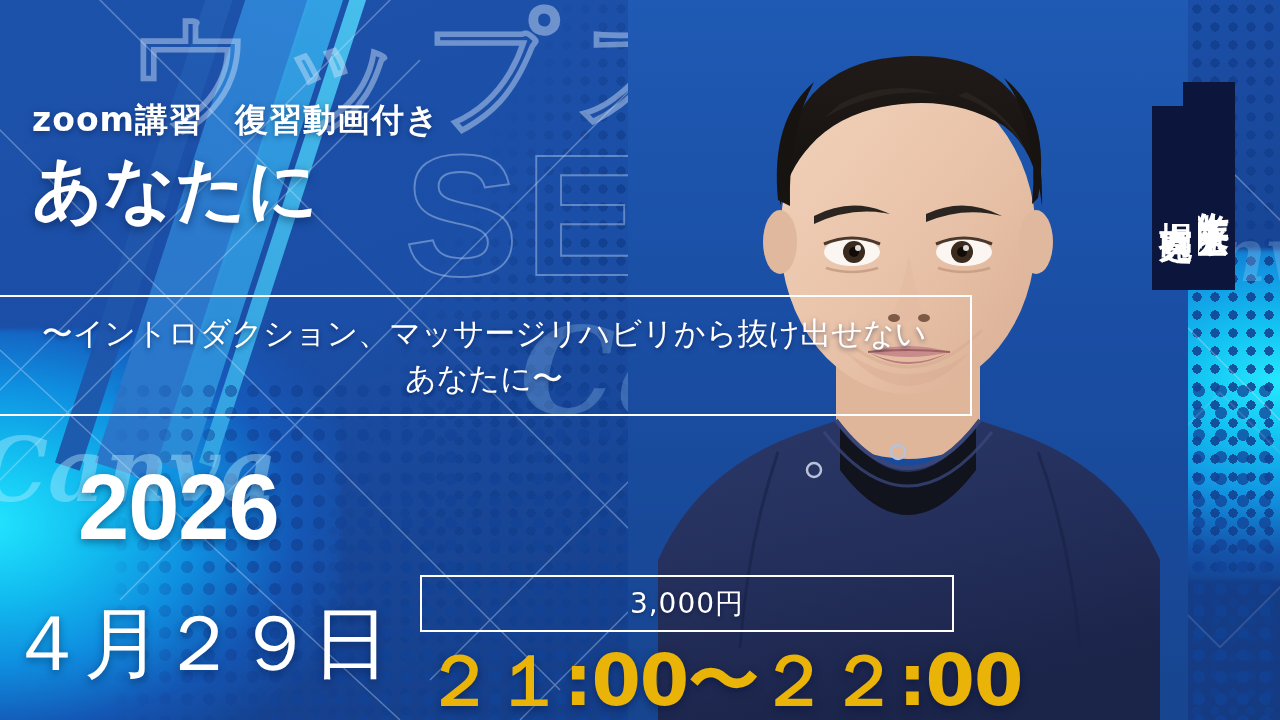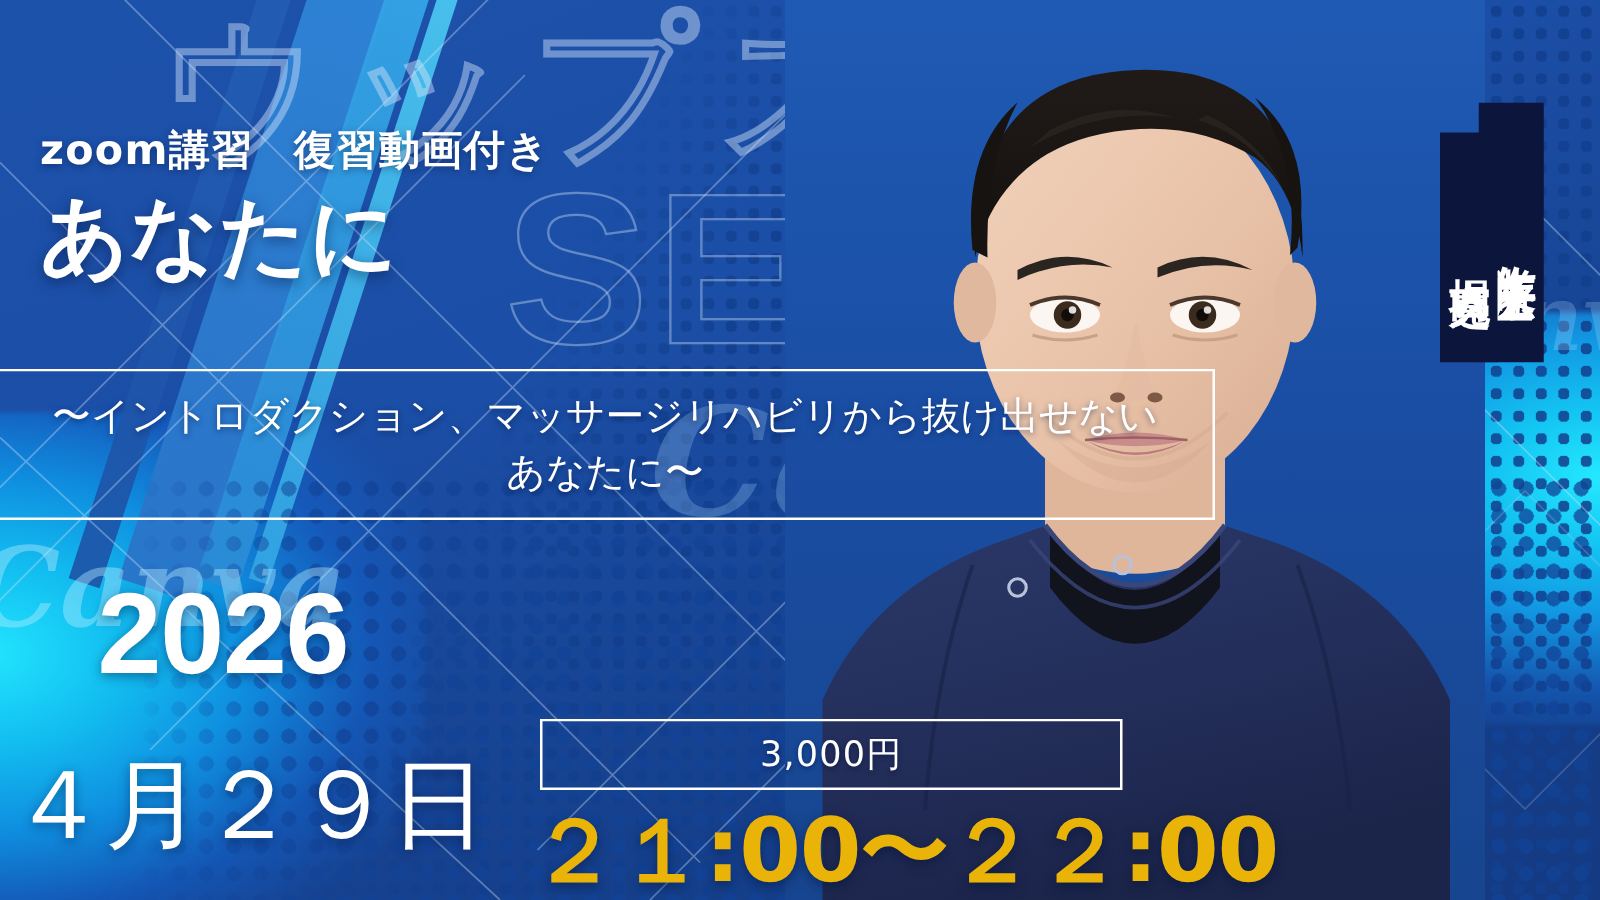--- a/index.html
+++ b/index.html
@@ -164,22 +164,22 @@
   }
   .date{
     position:absolute; left:8px; top:592px;
     font-size:78px; font-weight:500; color:#fff;
     letter-spacing:-2px;
     text-shadow:0 3px 9px rgba(0,18,58,.45);
     font-family:"DejaVu Sans","Liberation Sans",sans-serif;
   }
 
   .pricebox{
-    position:absolute; left:432px; top:575px;
-    width:466px; height:57px;
+    position:absolute; left:420px; top:575px;
+    width:534px; height:57px;
     border:2px solid #fff;
     display:flex; align-items:center; justify-content:center;
   }
   .pricebox .txt{
     color:#fff; font-size:28px; letter-spacing:1px;
     font-family:"DejaVu Sans","Liberation Sans",sans-serif;
     text-shadow:0 1px 4px rgba(0,18,58,.55);
   }
   .time{
     position:absolute; left:424px; top:634px;

